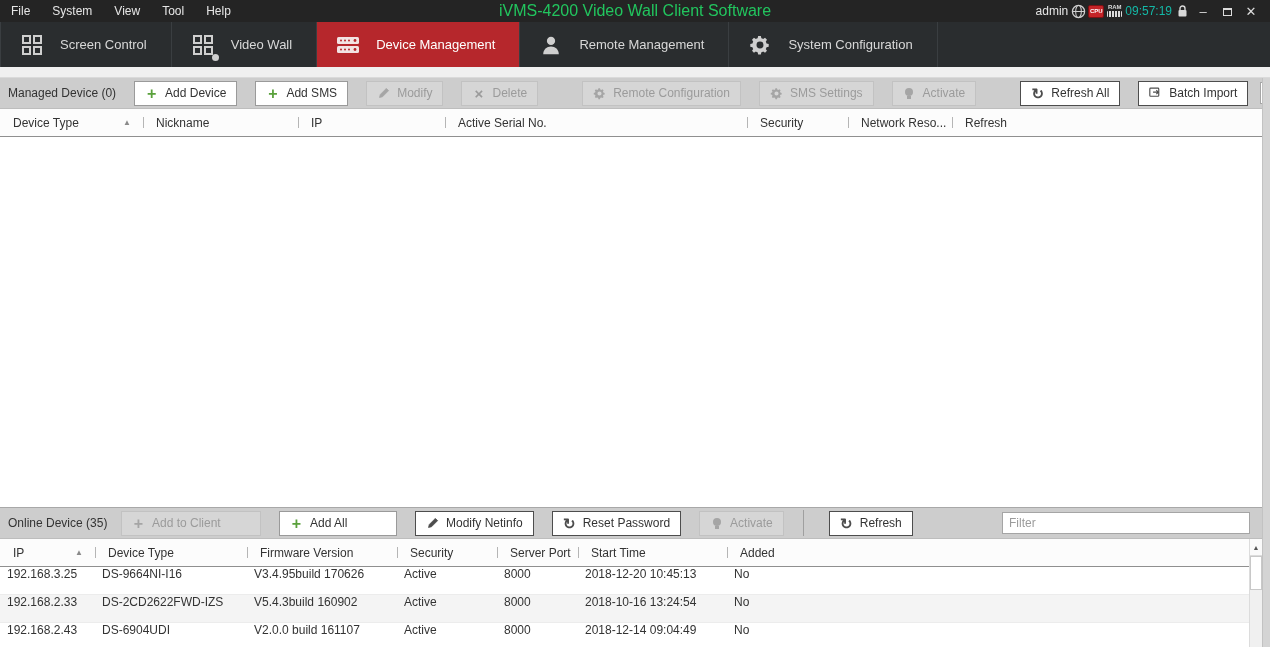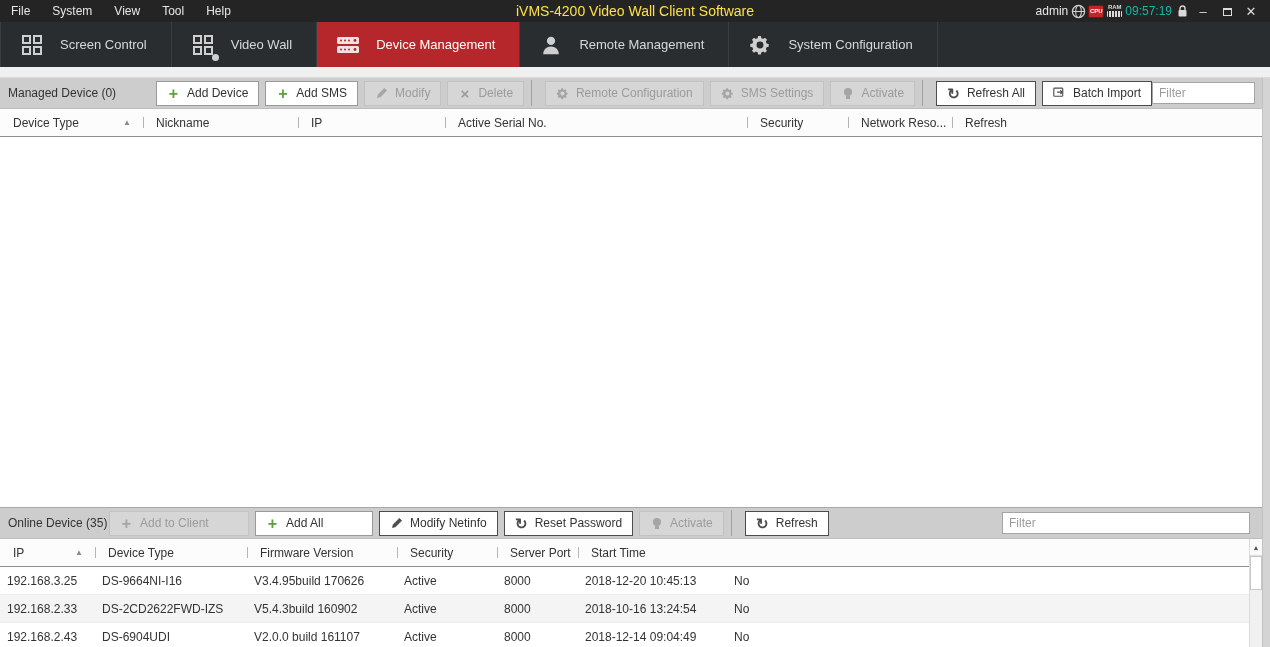--- a/index.html
+++ b/index.html
@@ -3,21 +3,21 @@
 <meta charset="utf-8">
 <style>
   * { margin:0; padding:0; box-sizing:border-box; }
   html,body { width:1270px; height:647px; overflow:hidden; background:#fff;
               font-family:"Liberation Sans", sans-serif; font-size:12px; color:#333; }
   #app { position:relative; width:1270px; height:647px; background:#fff; }
 
   
   #titlebar { height:22px; background:#242424; display:flex; align-items:center; color:#e6e6e6; position:relative; }
   .menu-item { padding:0 11px; font-size:12px; cursor:default; }
-  #win-title { position:absolute; left:0; right:0; text-align:center; font-size:14px; color:#fde047; pointer-events:none; }
+  #win-title { position:absolute; left:0; right:0; text-align:center; font-size:16px; color:#22c55e; pointer-events:none; }
   #titlebar-right { margin-left:auto; display:flex; align-items:center; gap:2px; padding-right:8px; z-index:2; }
   .tb-user { font-size:12px; color:#e6e6e6; }
   .tb-time { font-size:12px; color:#14b8a6; }
   .tb-ico { display:inline-flex; align-items:center; justify-content:center; width:16px; height:14px; }
   .cpu-chip { width:16px; height:13px; background:#c42428; border:1px solid #7d1013; border-radius:2px;
               color:#fff; font-size:6px; font-weight:bold; display:flex; align-items:center; justify-content:center; }
   .ram-chip { width:17px; height:14px; display:flex; flex-direction:column; align-items:center; color:#dcdcdc; }
   .ram-chip .ram-lbl { font-size:6px; line-height:6px; font-weight:bold; }
   .ram-chip .ram-body { width:15px; height:6px; background:#dcdcdc; border-radius:1px; margin-top:1px;
               background-image:linear-gradient(90deg, #242424 1px, transparent 1px); background-size:3px 3px; background-position:1px 3px; }
@@ -31,21 +31,21 @@
   .tab .tab-label { color:#d8d8d8; font-size:13px; margin-left:15px; white-space:nowrap; }
   .tab.active { background:#b6272c; }
   .tab.active .tab-label { color:#ffffff; }
   .tab-ico { width:26px; height:26px; display:flex; align-items:center; justify-content:center; color:#cfcfcf; }
   .tab.active .tab-ico { color:#f2e3e3; }
 
   
   #gapstrip { height:11px; background:#f0f0f0; border-bottom:1px solid #dadada; }
 
   
-  .toolbar { height:31px; background:#cdcdcd; display:flex; align-items:center; padding:0 8px; border-bottom:1px solid #bdbdbd; }
+  .toolbar { height:31px; background:#cdcdcd; display:flex; align-items:center; padding:0 8px; border-bottom:1px solid #bdbdbd;gap:12px; }
   .section-label { font-size:12px; color:#333; white-space:nowrap; }
   .btn { height:25px; display:inline-flex; align-items:center; padding:0 10px; margin-left:6px;
          background:#ffffff; border:1px solid #9a9a9a; font-size:12px; color:#333; cursor:pointer; white-space:nowrap; }
   .btn.dark { border-color:#4d4d4d; }
   .btn.disabled { background:#d6d6d6; border-color:#c2c2c2; color:#9b9b9b; cursor:default; }
   .btn .bico { margin-right:7px; display:inline-flex; align-items:center; justify-content:center; width:13px; }
   .plus-ico { color:#5aa13c; font-size:16px; font-weight:bold; line-height:13px; }
   .disabled .plus-ico { color:#a5a5a5; }
   .x-ico { color:#9b9b9b; font-size:15px; font-weight:bold; line-height:13px; }
   .refresh-ico { color:#4d4d4d; font-size:15px; font-weight:bold; line-height:13px; }
@@ -65,21 +65,21 @@
   .sort-arrow { color:#8a8a8a; font-size:8px; margin-left:auto; margin-right:12px; }
 
   
   .mc0{width:143px}.mc1{width:155px}.mc2{width:147px}.mc3{width:302px}.mc4{width:101px}.mc5{width:104px}.mc6{flex:1}
   
   .oc0{width:95px}.oc1{width:152px}.oc2{width:150px}.oc3{width:100px}.oc4{width:81px}.oc5{width:149px}.oc6{flex:1}
 
   #managed-body { height:370px; background:#ffffff; }
 
   #online-section { border-top:1px solid #a8a8a8; }
-  .trow { height:28px; display:flex; align-items:center; border-bottom:1px solid #ececec; padding-right:20px; cursor:default; }
+  .trow { height:28px; display:flex; align-items:flex-start; border-bottom:1px solid #ececec; padding-right:20px; cursor:default; }
   .trow:nth-child(even) { background:#f4f4f4; }
   .td { padding-left:7px; font-size:12px; color:#333; white-space:nowrap; overflow:hidden; }
 
   
   #right-strip { position:absolute; top:78px; right:0; width:8px; bottom:0; background:#d4d4d4; border-left:1px solid #c2c2c2; }
   #online-scrollbar { position:absolute; right:8px; top:539px; width:13px; bottom:0; background:#f0f0f0; border-left:1px solid #dcdcdc; }
   #online-scrollbar .sb-up { height:17px; background:#fafafa; border-bottom:1px solid #dcdcdc; display:flex; align-items:center; justify-content:center; font-size:7px; color:#555; }
   #online-scrollbar .sb-thumb { height:34px; background:#ffffff; border:1px solid #c8c8c8; }
 
   
@@ -332,20 +332,23 @@
         </div>
       <div class="th oc3">
           <span>Security</span>
         </div>
       <div class="th oc4">
           <span>Server Port</span>
         </div>
       <div class="th oc5">
           <span>Start Time</span>
         </div>
+      <div class="th oc6">
+          <span>Added</span>
+        </div>
     </div>
 
     <div>
       <div class="trow">
         <div class="td oc0">192.168.3.25</div>
         <div class="td oc1">DS-9664NI-I16</div>
         <div class="td oc2">V3.4.95build 170626</div>
         <div class="td oc3">Active</div>
         <div class="td oc4">8000</div>
         <div class="td oc5">2018-12-20 10:45:13</div>

